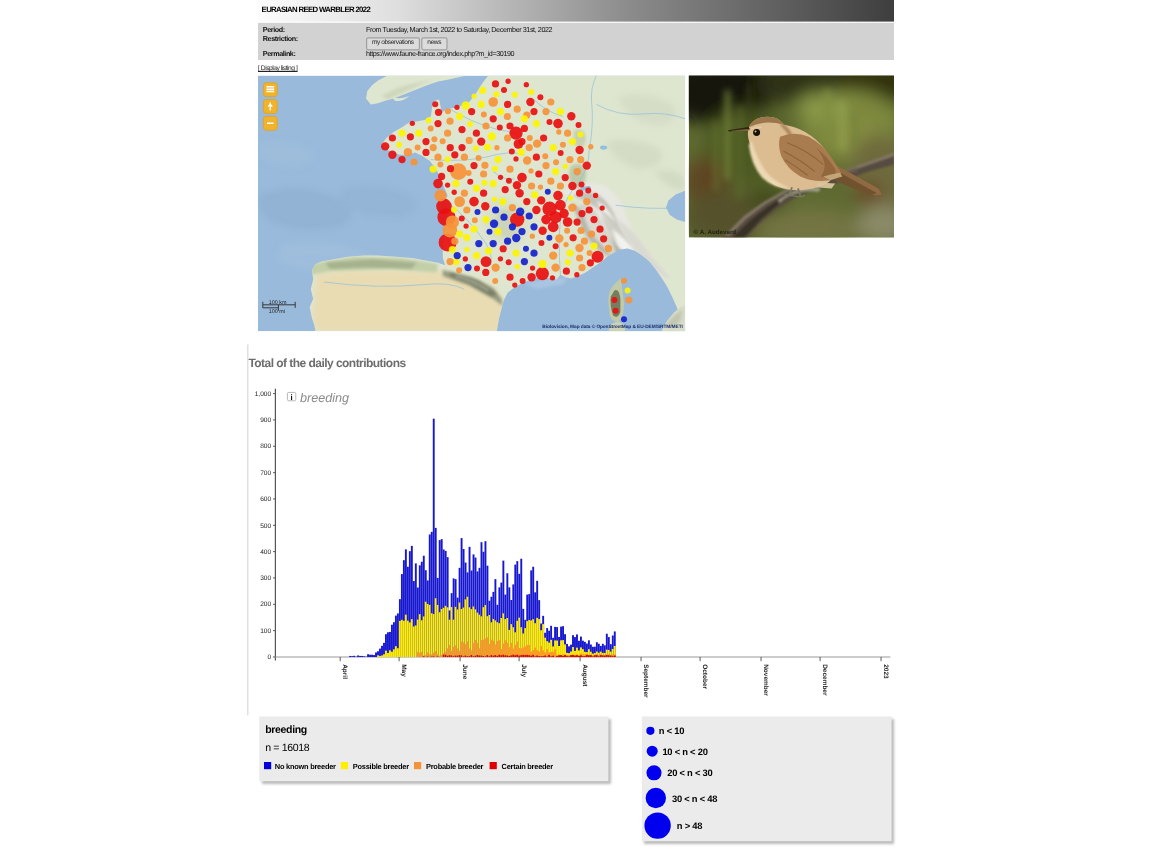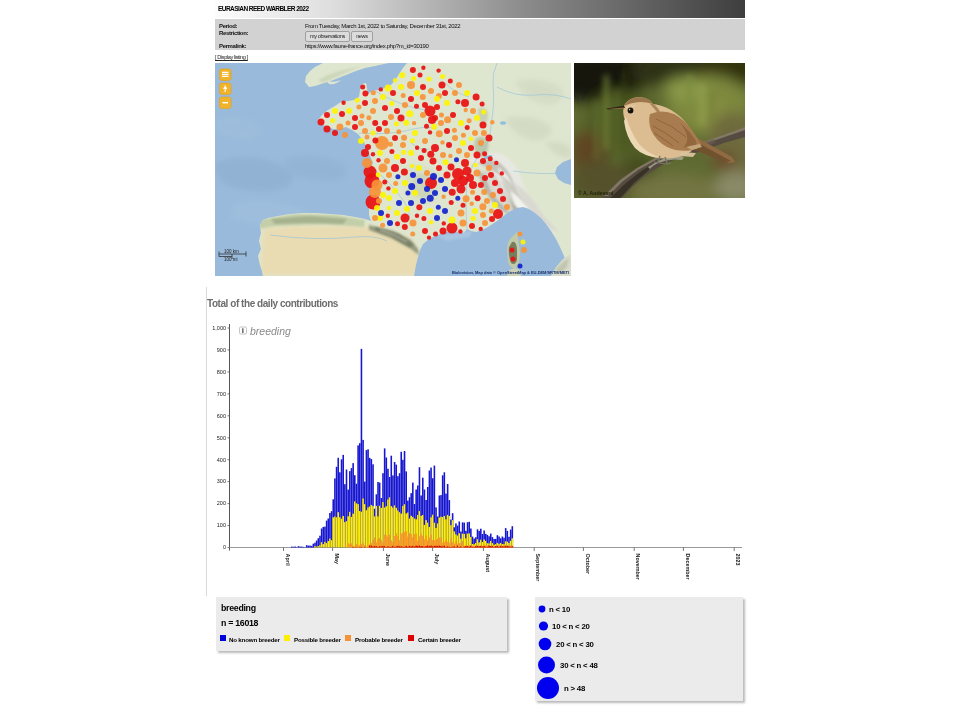--- a/index.html
+++ b/index.html
@@ -7,21 +7,21 @@
 #titlebar span{position:absolute;left:3px;top:5px;font-size:6.5px;font-weight:bold;color:#000;letter-spacing:-0.55px;}
 #infopanel{left:215px;top:19px;width:530px;height:31px;background:#d2d2d2;font-size:6px;letter-spacing:-0.35px;}
 .lbl{position:absolute;left:4px;font-weight:bold;color:#111;}
 .val{position:absolute;left:90px;color:#111;}
 .btn{display:inline-block;background:#dcdcdc;border:1px solid #a0a0a0;border-radius:2px;font-size:5.5px;padding:1px 4px 2px;color:#222;}
 #displaylisting{left:215px;top:54px;font-size:5.6px;letter-spacing:-0.4px;color:#222;text-decoration:underline;}
 #leftline{left:206px;top:287px;width:1px;height:309px;background:#d9d9d9;}
 #charttitle{left:207px;top:298px;font-size:10px;font-weight:bold;color:#6d6d6d;letter-spacing:-0.45px;}
 #legendL{left:216px;top:597px;width:291px;height:54px;background:#ebebeb;box-shadow:2px 2px 2px #bbb;}
 #legendL .t1{position:absolute;left:5px;top:6px;font-size:8.8px;font-weight:bold;color:#000;letter-spacing:-0.3px;}
-#legendL .t2{position:absolute;left:5px;top:20.5px;font-size:8.8px;font-weight:bold;color:#000;letter-spacing:-0.3px;}
+#legendL .t2{position:absolute;left:5px;top:20.5px;font-size:8.8px;font-weight:normal;color:#000;letter-spacing:-0.3px;}
 .sq{position:absolute;width:6px;height:6px;top:38px;}
 .sqlbl{position:absolute;top:38.5px;font-size:6.2px;font-weight:bold;color:#000;white-space:nowrap;letter-spacing:-0.2px;}
 #legendR{left:535px;top:597px;width:208px;height:104px;background:#ebebeb;box-shadow:2px 2px 2px #bbb;}
 </style></head><body>
 <div class="abs" id="titlebar">
     <span>EURASIAN REED WARBLER 2022</span>
   </div>
 <div class="abs" id="infopanel">
  <span class="lbl" style="top:4px;">Period:</span>
  <span class="val" style="top:4px;">From Tuesday, March 1st, 2022 to Saturday, December 31st, 2022</span>

